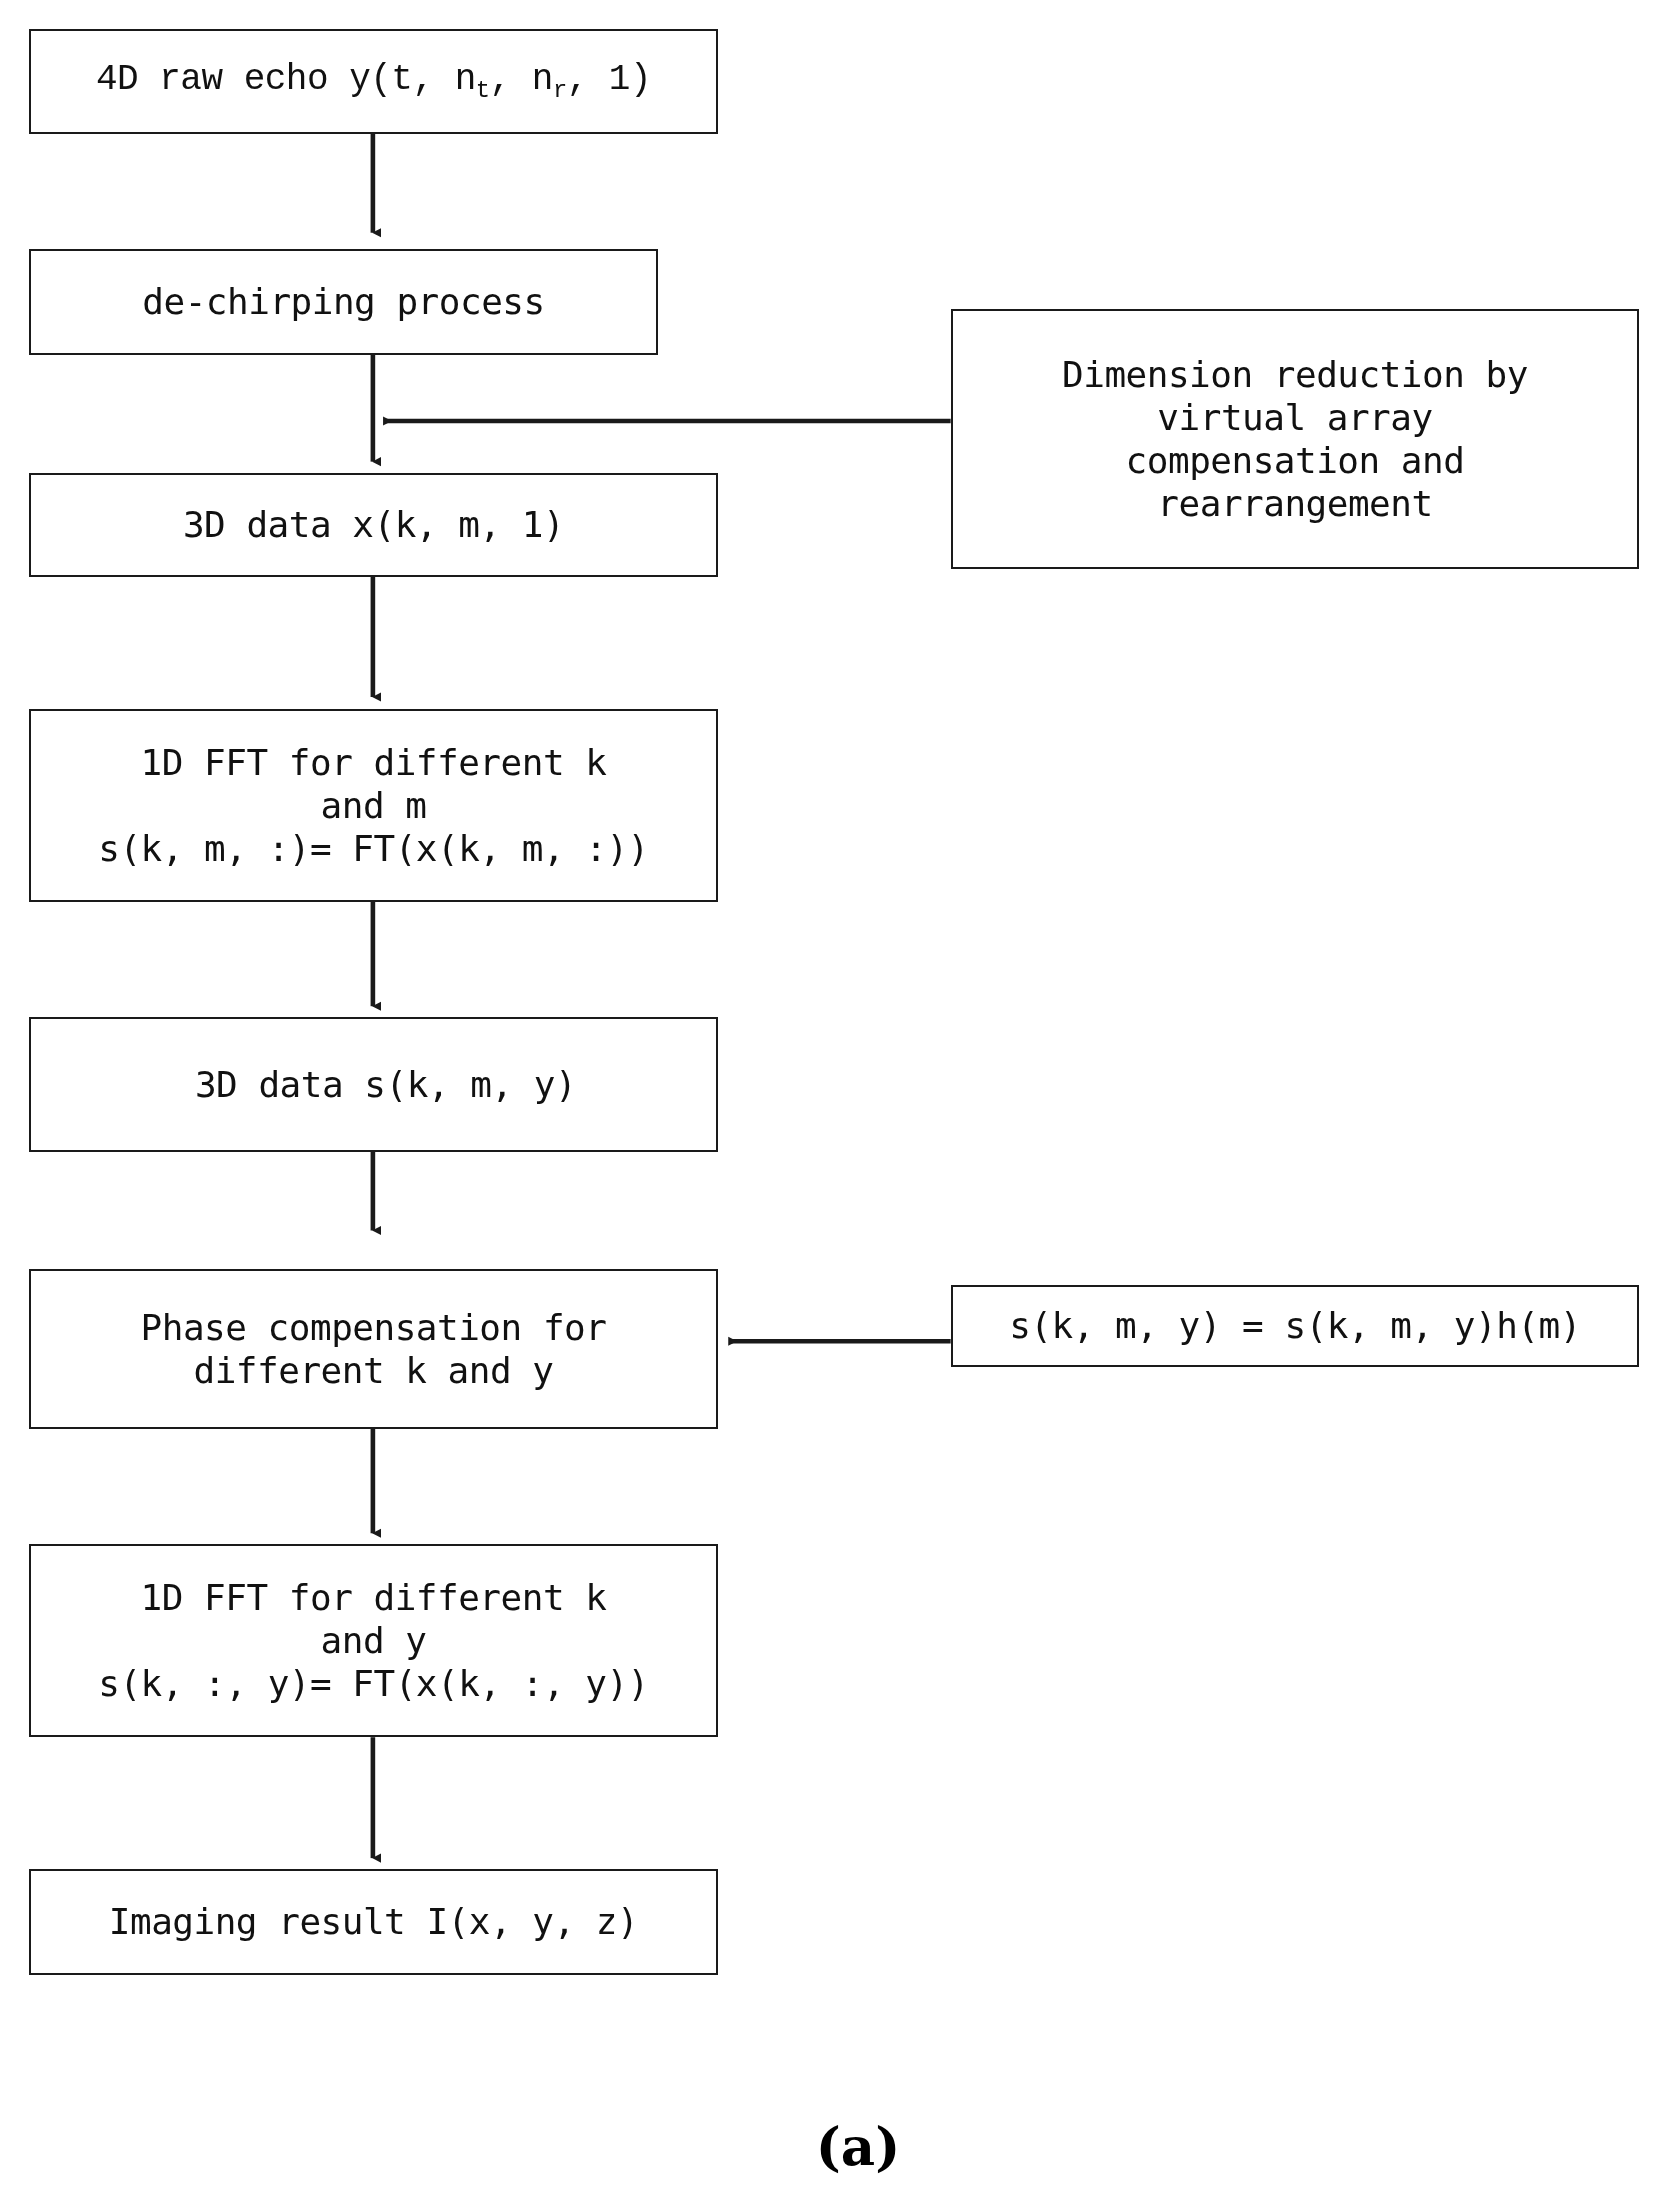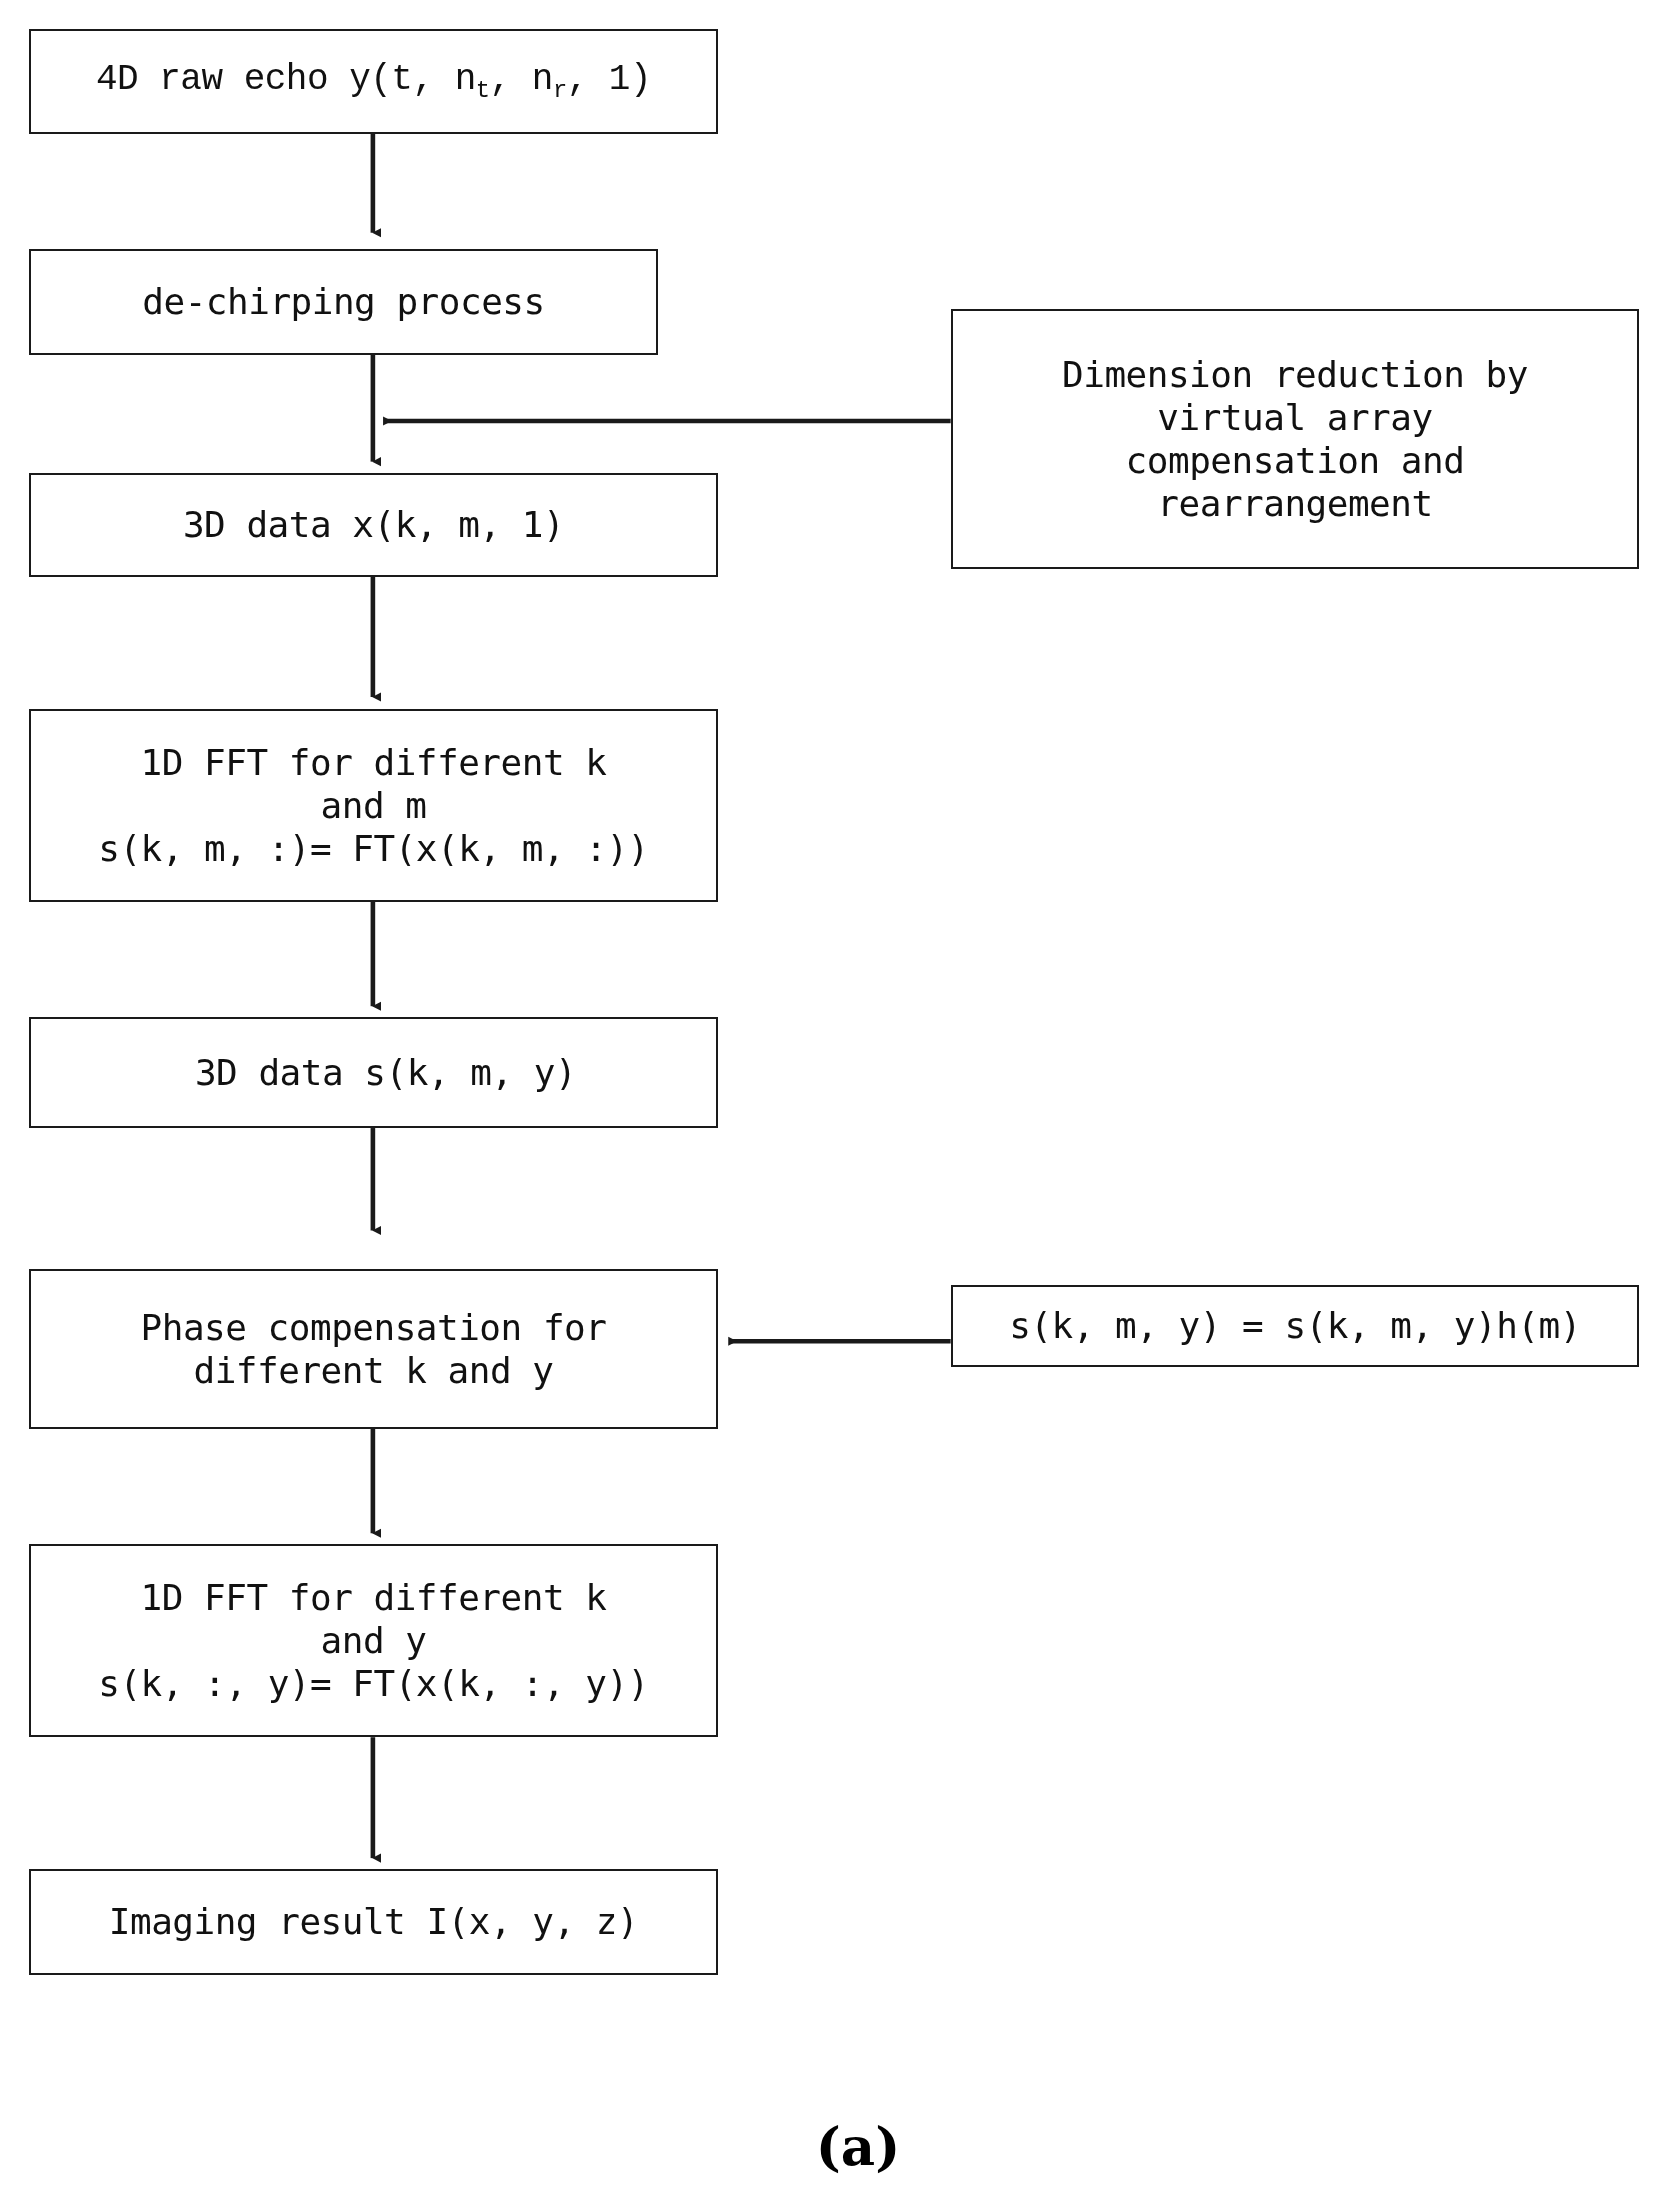--- a/index.html
+++ b/index.html
@@ -101,21 +101,21 @@
   <div class="node" style="left:29px; top:473px; width:689px; height:104px;">
     <span class="ln">3D data x(k, m, 1)</span>
   </div>
 
   <div class="node" style="left:29px; top:709px; width:689px; height:193px;">
     <span class="ln">1D FFT for different k</span>
     <span class="ln">and m</span>
     <span class="ln">s(k, m, :)= FT(x(k, m, :))</span>
   </div>
 
-  <div class="node" style="left:29px; top:1017px; width:689px; height:111px;padding-left:24px;">
+  <div class="node" style="left:29px; top:1017px; width:689px; height:135px;padding-left:24px;">
     <span class="ln">3D data s(k, m, y)</span>
   </div>
 
   <div class="node" style="left:29px; top:1269px; width:689px; height:160px;align-items:flex-end;">
     <span class="ln">Phase compensation for</span>
     <span class="ln">different k and y</span>
   </div>
 
   <div class="node" style="left:29px; top:1544px; width:689px; height:193px;">
     <span class="ln">1D FFT for different k</span>

